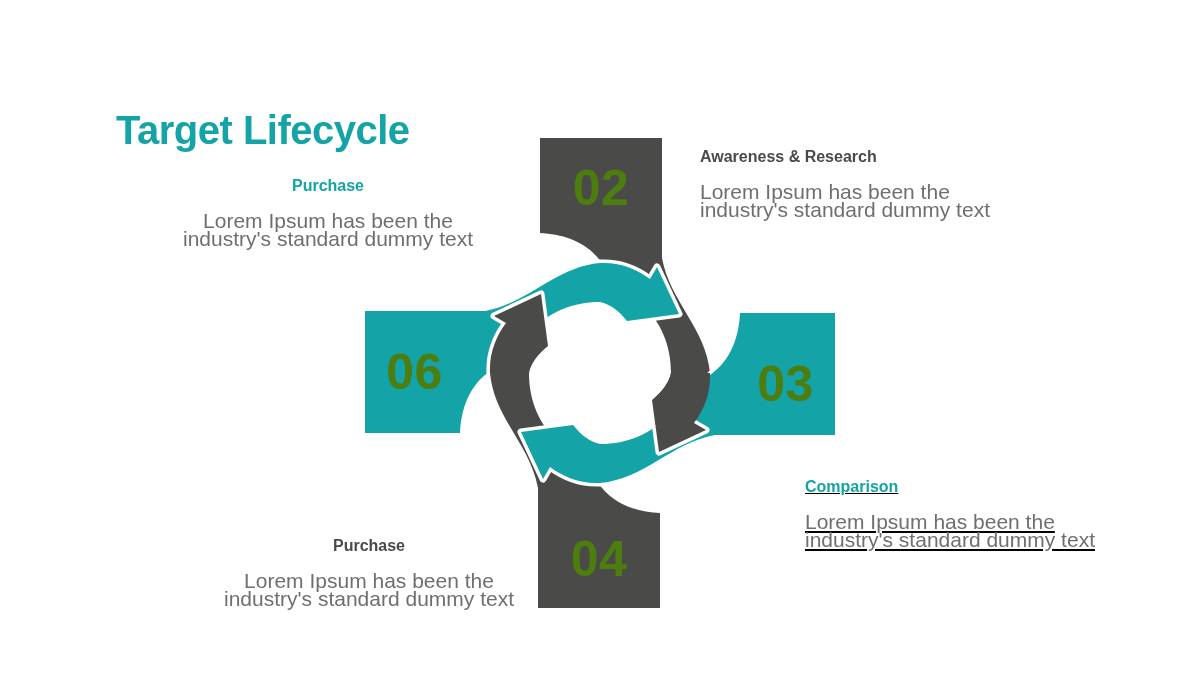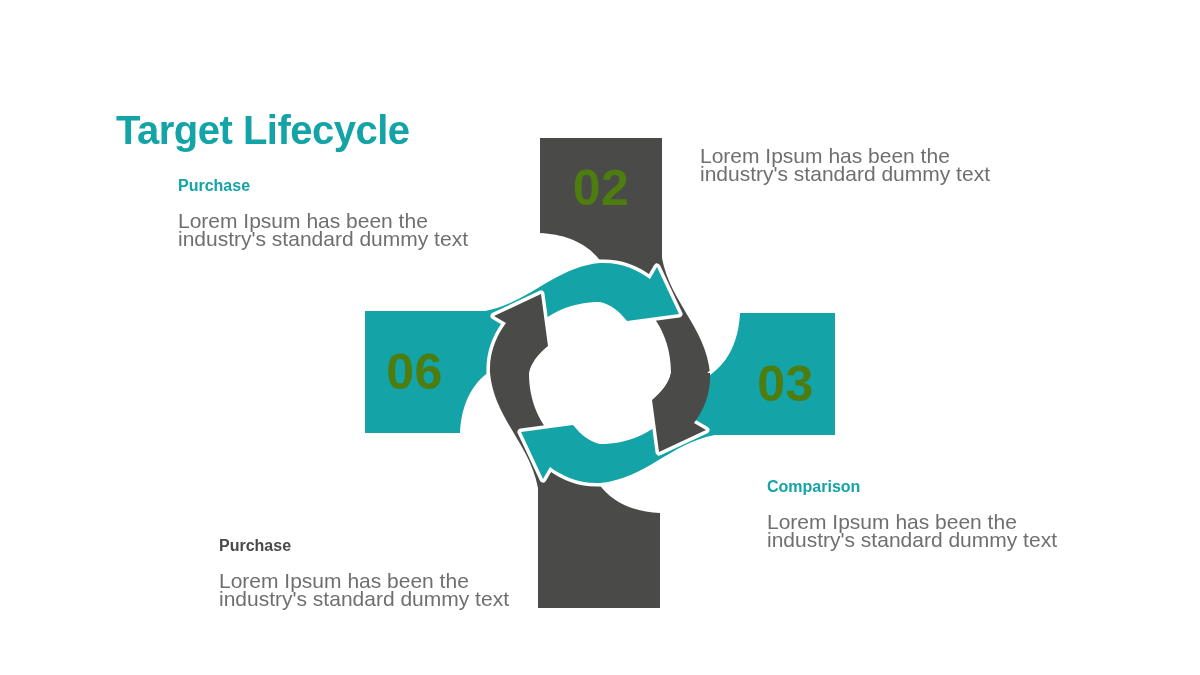--- a/index.html
+++ b/index.html
@@ -24,26 +24,26 @@
     color:#4d7c0f; font-size:50px; font-weight:700; letter-spacing:0.5px;
   }
   .n01 { left:365px; top:311px; width:99px;  height:122px; }
   .n02 { left:540px; top:138px; width:122px; height:99px;  }
   .n03 { left:736px; top:313px; width:99px;  height:142px; }
   .n04 { left:538px; top:509px; width:122px; height:99px;  }
 
   .txt { position:absolute; width:300px; }
   .txt .label { font-size:16px; font-weight:700; margin-bottom:17px; line-height:19px; }
   .txt .body  { font-size:21px; line-height:18px; color:var(--body-text); }
-  .txt.align-right { text-align:left; }
+  .txt.align-right { text-align:center; }
   .lbl-teal .label { color:var(--teal); }
   .lbl-dark .label { color:var(--label-dark); }
   .g01 { right:722px; top:176px; }
   .g02 { left:700px;  top:147px; }
-  .g03 { left:767px;  top:477px; }
+  .g03 { left:805px;  top:477px;text-decoration:underline; }
   .g04 { right:681px; top:536px; }
 </style>
 </head>
 <body>
 
 <div class="slide">
 
   <h1 class="title">Target Lifecycle</h1>
 
   <svg class="diagram-svg" viewBox="0 0 1200 675">
@@ -71,30 +71,32 @@
     <use href="#arm" transform="rotate(90 600 373)" class="halo"></use>
     <use href="#arm" transform="rotate(90 600 373)" class="fill-teal"></use>
 
     <path class="halo" d="M 694 423 L 706 430 L 659 452 L 652 400"></path>
     <path class="fill-dark" d="M 710 373 C 711 394 703 411 694 423 L 706 430 L 659 452 L 652 400 C 662 392 669 383 671 373 Z"></path>
   </svg>
 
   <div class="num n01">06</div>
   <div class="num n02">02</div>
   <div class="num n03">03</div>
+  <div class="num n04">04</div>
 
   <div class="txt g01 align-right lbl-teal">
     <div class="label">Purchase</div>
     <div class="body">
       <span>Lorem Ipsum has been the</span><br>
       <span>industry's standard dummy text</span>
     </div>
   </div>
 
   <div class="txt g02 lbl-dark">
+    <div class="label">Awareness &amp; Research</div>
     <div class="body">
       <span>Lorem Ipsum has been the</span><br>
       <span>industry's standard dummy text</span>
     </div>
   </div>
 
   <div class="txt g03 lbl-teal">
     <div class="label">Comparison</div>
     <div class="body">
       <span>Lorem Ipsum has been the</span><br>

